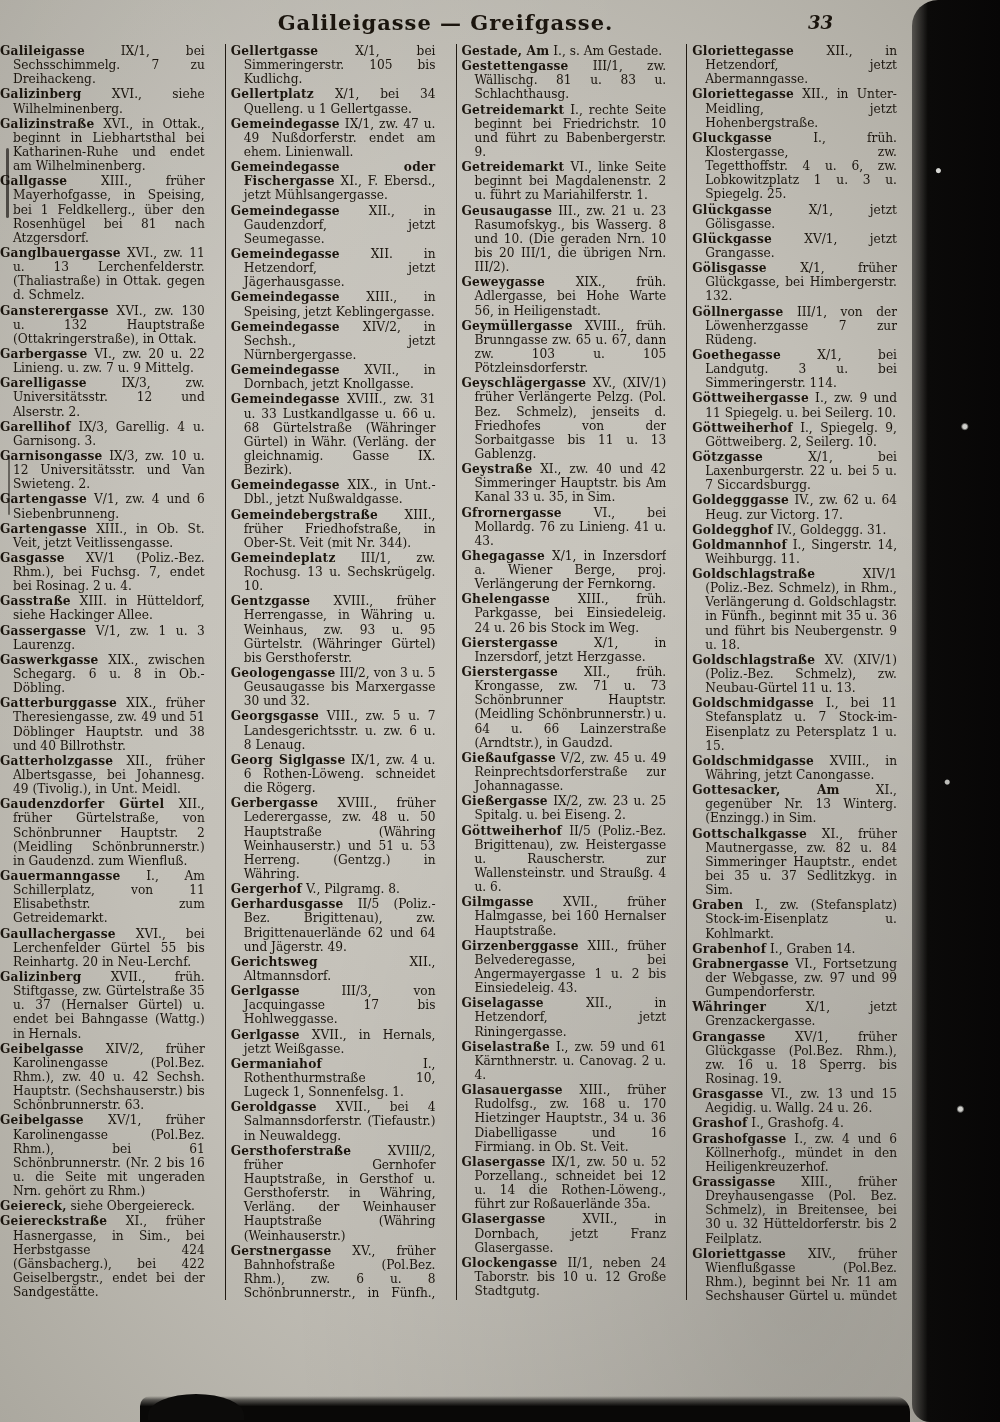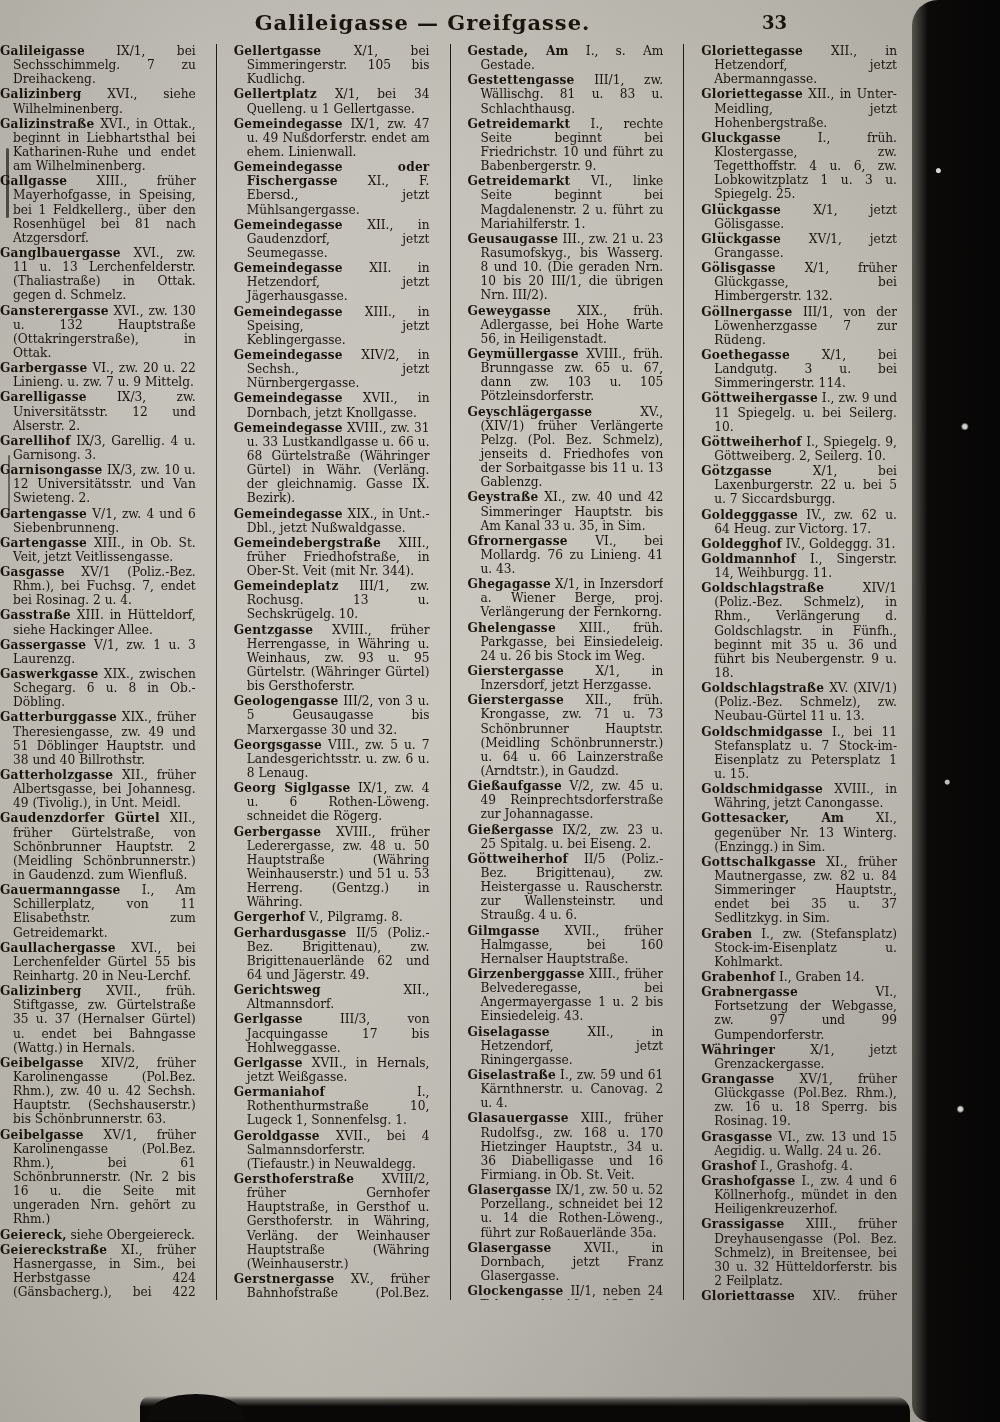--- a/index.html
+++ b/index.html
@@ -16,27 +16,27 @@
       radial-gradient(circle at 60% 30%, #cfcfcb 2px, rgba(0,0,0,0) 4px),
       radial-gradient(circle at 40% 55%, #bdbdb9 2px, rgba(0,0,0,0) 3px),
       radial-gradient(circle at 55% 78%, #d0d0cc 2px, rgba(0,0,0,0) 4px),
       linear-gradient(90deg, rgba(10,9,8,.55), #0b0a09 18%, #070606 100%);
     border-radius:26px 0 0 18px;}
   .edge-bottom{position:absolute;left:140px;bottom:0;width:770px;height:26px;background:linear-gradient(0deg,#090807 60%,rgba(9,8,7,.55) 85%,rgba(0,0,0,0));border-radius:10px 16px 0 0;}
   .blob-bl{position:absolute;left:148px;bottom:2px;width:96px;height:26px;background:#0c0b0a;border-radius:50% 50% 0 0/80% 80% 0 0;}
   .blob-tl{position:absolute;left:6px;top:148px;width:3px;height:70px;background:rgba(20,16,12,.65);border-radius:2px;}
   .blob-tl2{position:absolute;left:8px;top:455px;width:2px;height:60px;background:rgba(20,16,12,.5);border-radius:2px;}
   
-  .page-header{position:absolute;top:10px;left:0;width:905px;height:34px;}
+  .page-header{position:absolute;top:10px;left:0;width:905px;height:34px;padding-left:46px;}
   .header-title{position:absolute;left:0;right:60px;text-align:center;font-weight:bold;font-size:21px;letter-spacing:1px;}
-  .page-number{position:absolute;right:118px;top:2px;font-weight:bold;font-size:18px;}
+  .page-number{position:absolute;right:118px;top:2px;font-weight:bold;font-size:18px;font-style:italic;}
   
   .columns{position:absolute;top:44px;left:0;width:897px;height:1256px;display:flex;overflow:hidden;justify-content:flex-end;}
   .col{width:221px;height:100%;overflow:hidden;font-size:12.2px;line-height:1.16;text-align:justify;hyphens:auto;}
-  .col + .col{border-left:1.5px solid #201a13;padding-left:17px;margin-left:20px;}
+  .col + .col{border-left:1.5px solid #201a13;padding-left:5px;margin-left:20px;}
   p.entry{margin:0 0 1px 0;padding-left:13px;text-indent:-13px;}
   b.street{font-weight:bold;letter-spacing:.2px;}
 </style>
 </head>
 <body>
 
 <div class="scan">
   <div class="page-header">
     <div class="header-title">Galileigasse — Greifgasse.</div>
     <div class="page-number">33</div>

